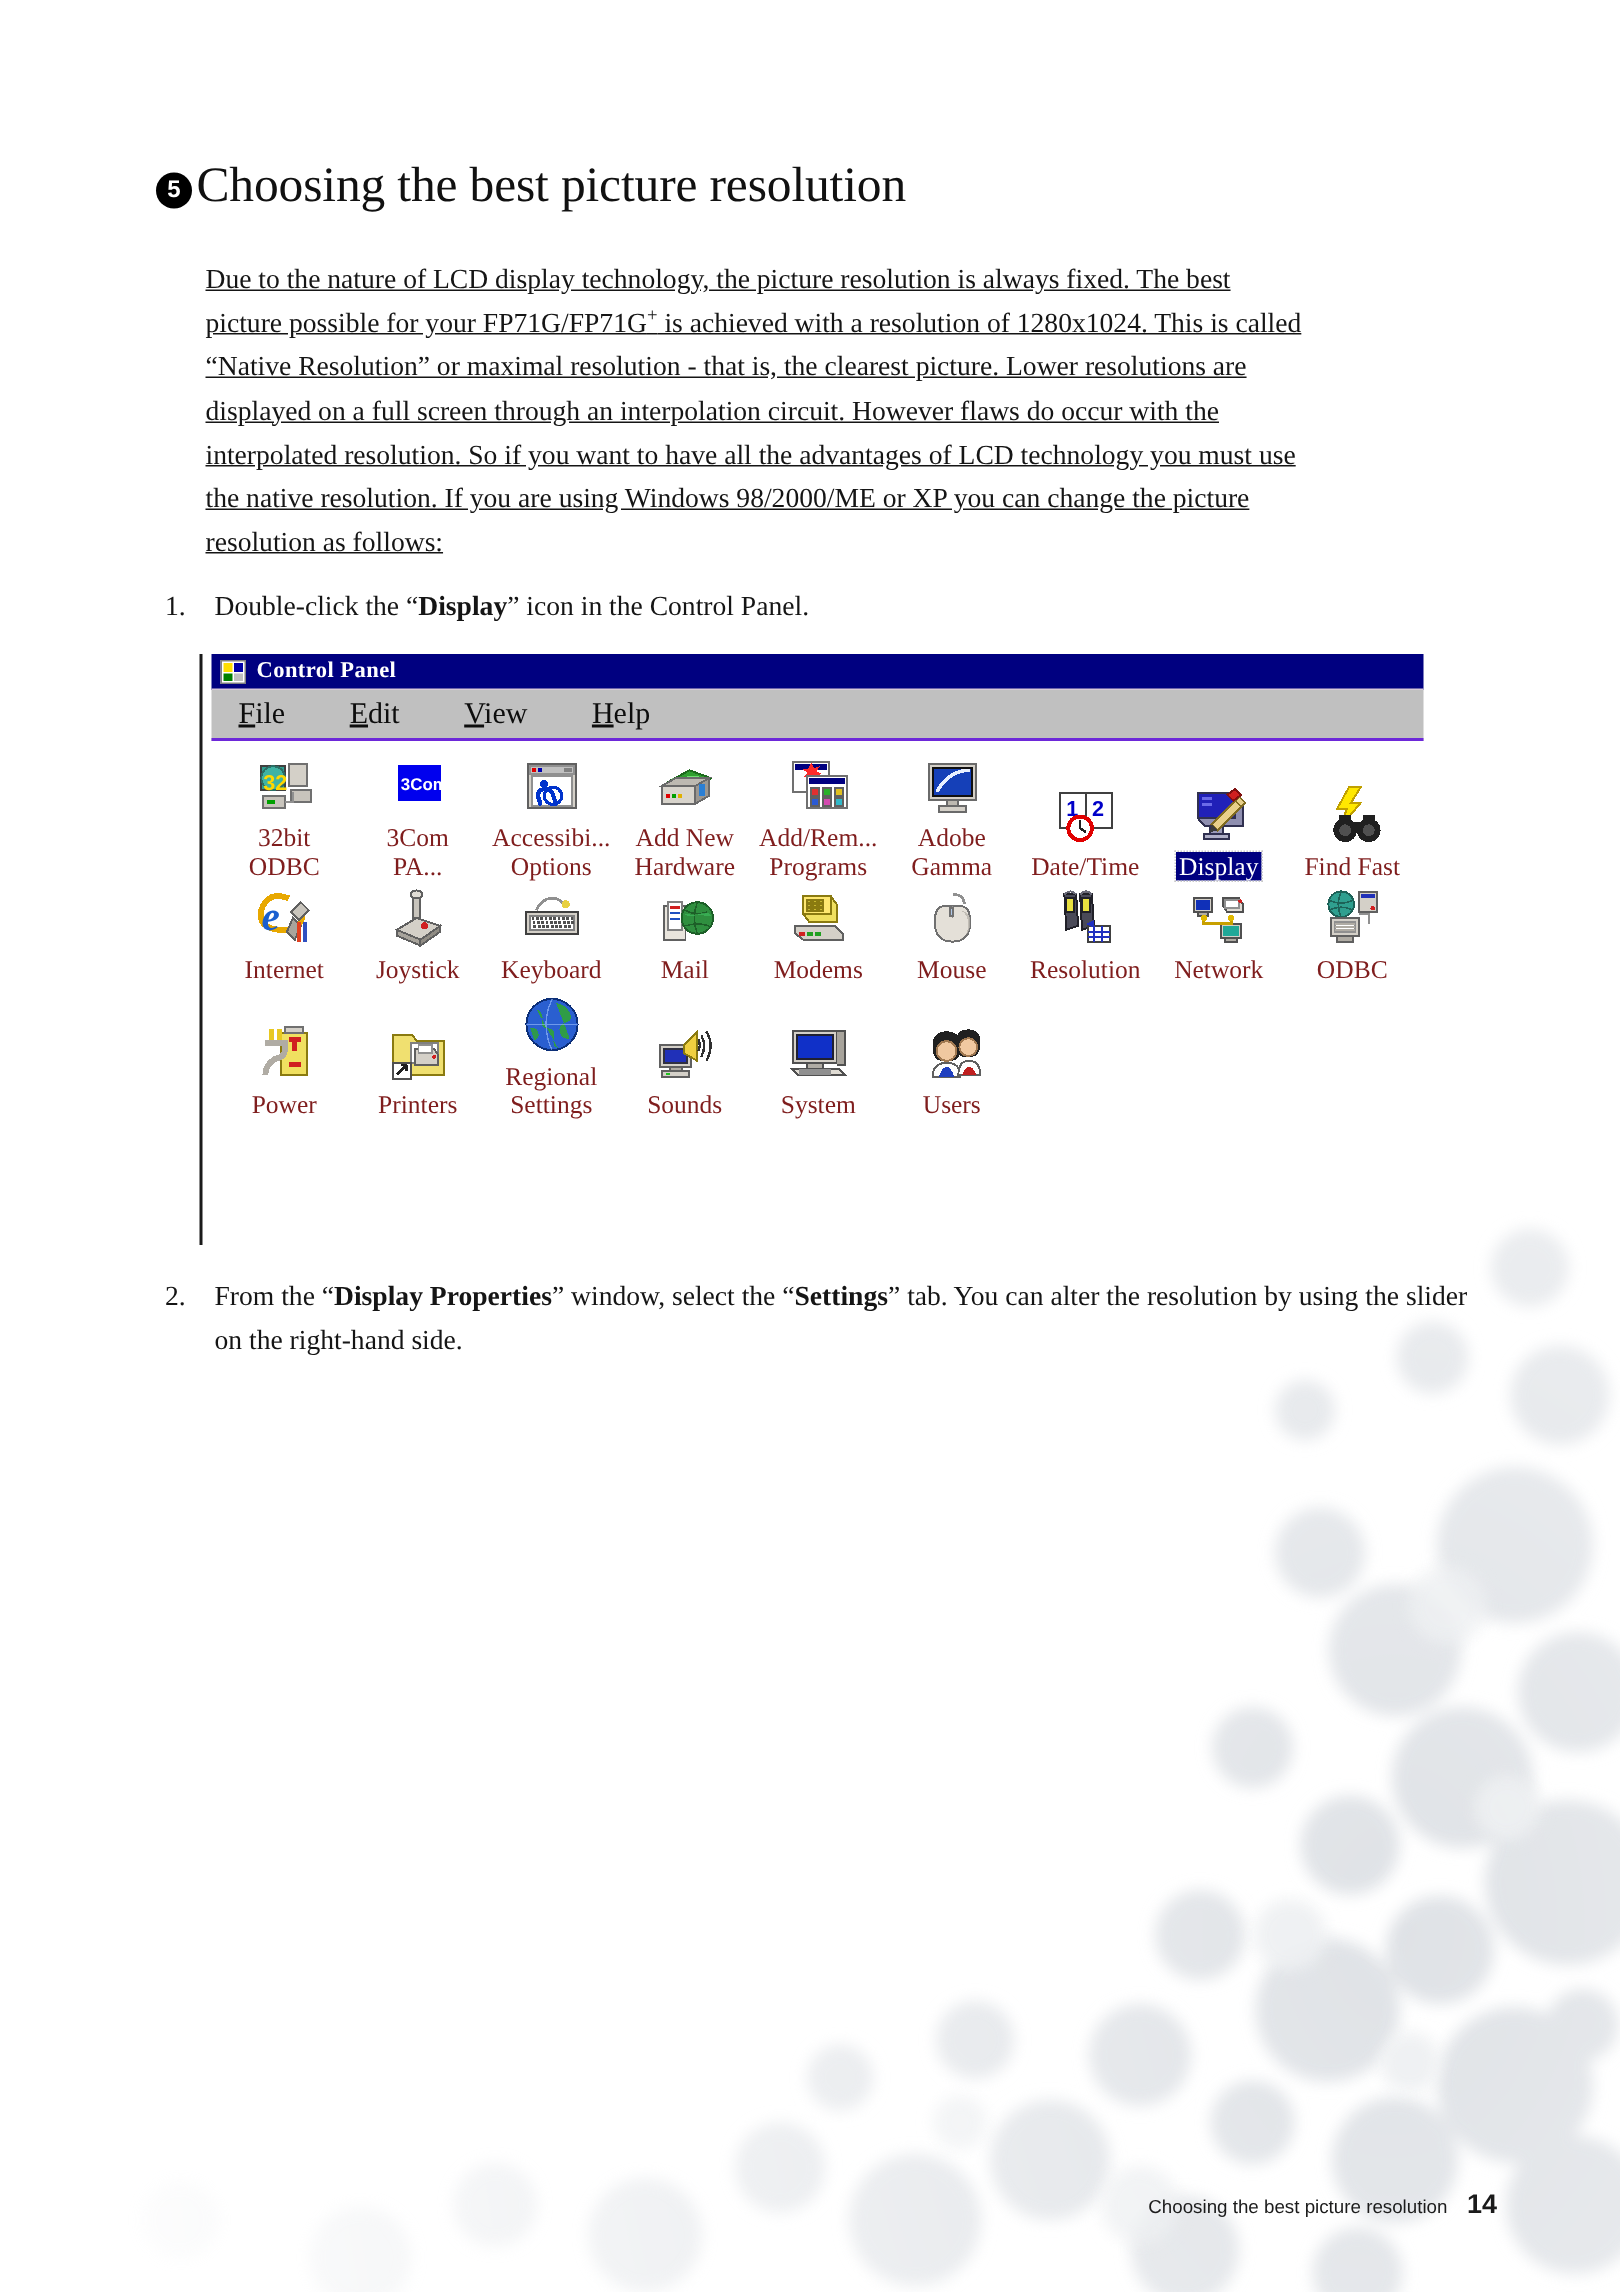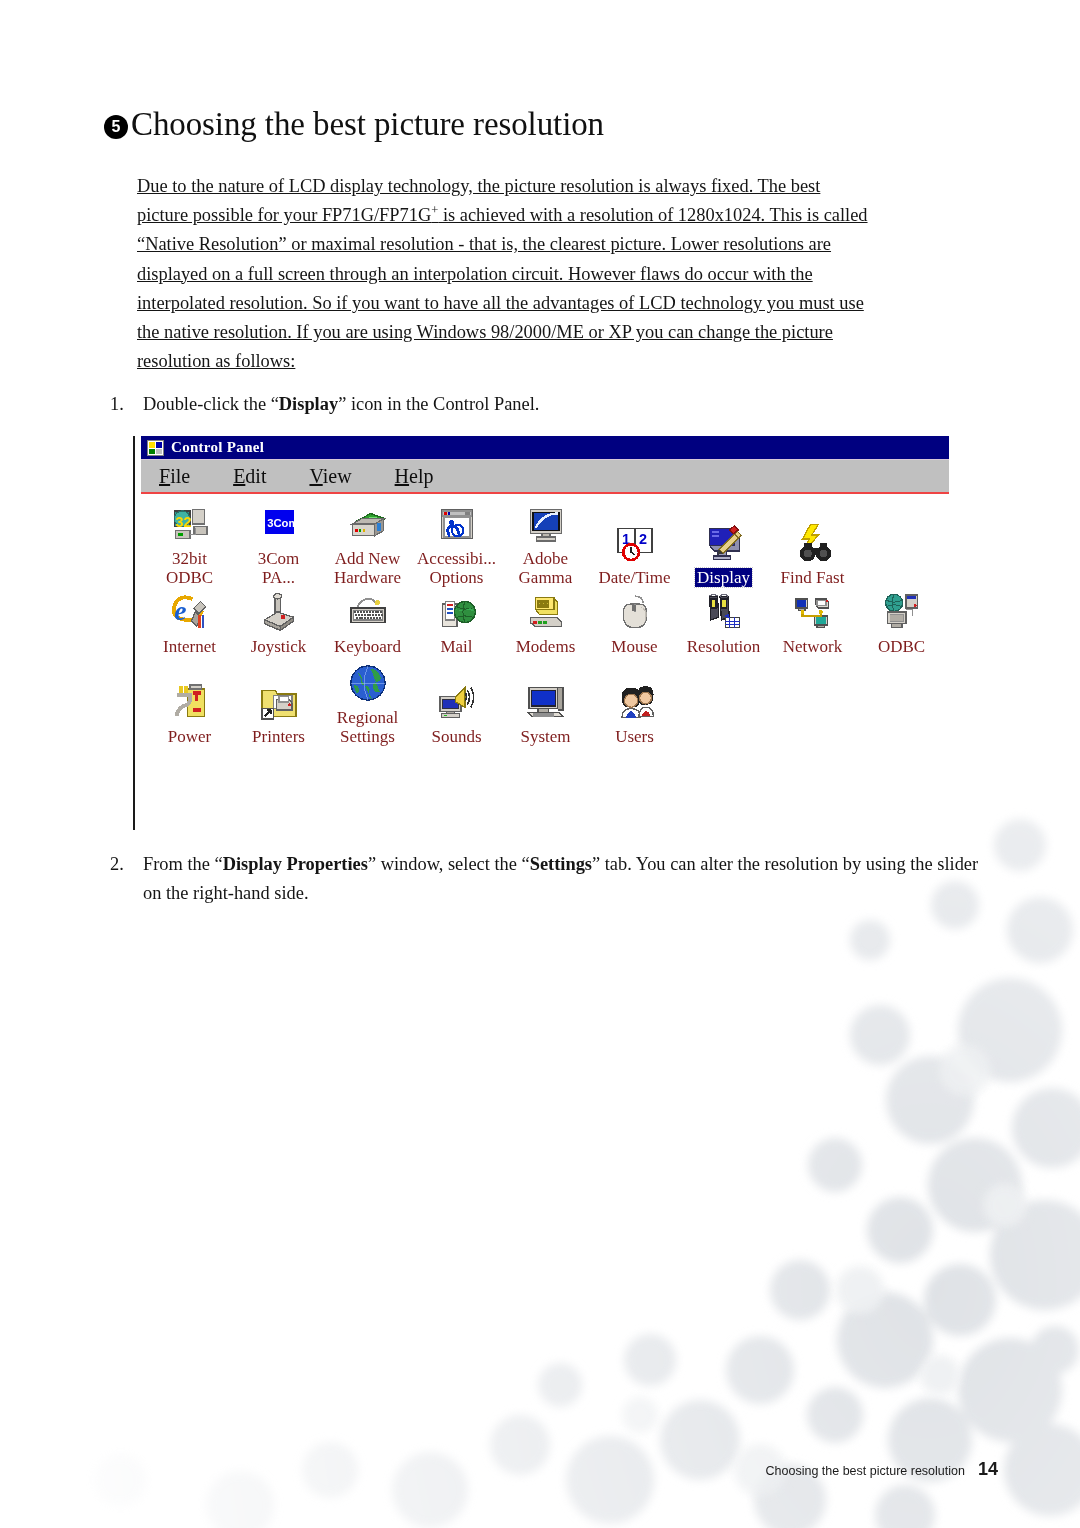--- a/index.html
+++ b/index.html
@@ -98,21 +98,21 @@
   .cp-titlebar-icon .k4{position:absolute;left:8px;top:8px;width:6px;height:5px;background:#c0c0c0;}
   .cp-title-text{
     color:#ffffff;font-family:"Liberation Serif", serif;
     font-weight:bold;font-size:15px;letter-spacing:0.3px;
   }
   .cp-menubar{
     height:34px;background:#c0c0c0;
     display:flex;align-items:center;
     padding-left:18px;
     box-sizing:border-box;
-    border-bottom:2px solid #ef4444;
+    border-bottom:2px solid #6d28d9;
   }
   .cp-menu-item{
     font-family:"Liberation Serif", serif;
     font-size:20px;color:#0d0d0d;
     margin-right:43px;cursor:default;
   }
   .cp-menu-item u{text-decoration:underline;}
   .cp-client{
     position:relative;
     height:334px;background:#ffffff;
@@ -277,48 +277,65 @@
             <div class="cp-cell">
               <div class="cp-icon"><svg viewBox="0 0 32 32" width="44" height="42" xmlns="http://www.w3.org/2000/svg" shape-rendering="crispEdges">
                   <rect x="6" y="6" width="21" height="17" fill="#0000ee" stroke="#0000ee" stroke-width="1"></rect>
                   <text x="7" y="18" font-size="8.6" font-family="sans-serif" font-weight="bold" fill="#ffffff">3Com</text>
                 </svg></div>
               <span class="cp-label">3Com
 PA...</span>
             </div>
             <div class="cp-cell">
               <div class="cp-icon"><svg viewBox="0 0 32 32" width="44" height="42" xmlns="http://www.w3.org/2000/svg" shape-rendering="crispEdges">
+                  <rect x="4" y="5" width="24" height="22" fill="#d4d0c8" stroke="#606060" stroke-width="1"></rect>
+                  <rect x="5" y="6" width="22" height="4" fill="#c0c0c0" stroke="#909090" stroke-width="1"></rect>
+                  <rect x="6" y="7" width="2" height="2" fill="#e00000"></rect>
+                  <rect x="9" y="7" width="2" height="2" fill="#0000b0"></rect>
+                  <rect x="22" y="7" width="4" height="2" fill="#808080"></rect>
+                  <rect x="6" y="11" width="20" height="15" fill="#ffffff" stroke="#909090" stroke-width="1"></rect>
+                  <circle cx="12" cy="15" r="2" fill="#0033cc"></circle>
+                  <path d="M12 17.5 q4 0 4.5 3 l1.5 4.5 M12 17.5 q-3.5 .5 -3 4 l1 3.5" stroke="#0033cc" stroke-width="2.2" fill="none" stroke-linecap="round"></path>
+                  <circle cx="16.5" cy="21" r="4.4" fill="none" stroke="#0033cc" stroke-width="1.6"></circle>
+                </svg></div>
+              <span class="cp-label">Accessibi...
+Options</span>
+            </div>
+            <div class="cp-cell">
+              <div class="cp-icon"><svg viewBox="0 0 32 32" width="44" height="42" xmlns="http://www.w3.org/2000/svg" shape-rendering="crispEdges">
                   <path d="M7 14 L18 8 L29 12 L18 18 Z" fill="#2fa02f" stroke="#1d6b1d"></path>
                   <rect x="9" y="12" width="6" height="3" fill="#70e070"></rect>
                   <rect x="17" y="11" width="6" height="3" fill="#70e070"></rect>
                   <rect x="4" y="16" width="17" height="9" fill="#d8d4cc" stroke="#6a6a6a" stroke-width="1"></rect>
                   <path d="M4 16 L11 12 L28 12 L21 16 Z" fill="#bdb9b1" stroke="#6a6a6a"></path>
                   <path d="M21 16 L28 12 L28 21 L21 25 Z" fill="#9b9791" stroke="#6a6a6a"></path>
                   <rect x="6" y="20" width="2" height="2" fill="#e00000"></rect>
                   <rect x="9" y="20" width="2" height="2" fill="#00a000"></rect>
                   <rect x="12" y="20" width="2" height="2" fill="#e0b000"></rect>
                   <rect x="23" y="15" width="3" height="6" fill="#2b7fd4"></rect>
                 </svg></div>
               <span class="cp-label">Add New
 Hardware</span>
             </div>
             <div class="cp-cell">
               <div class="cp-icon"><svg viewBox="0 0 32 32" width="44" height="42" xmlns="http://www.w3.org/2000/svg" shape-rendering="crispEdges">
-                  <rect x="4" y="5" width="24" height="22" fill="#d4d0c8" stroke="#606060" stroke-width="1"></rect>
-                  <rect x="5" y="6" width="22" height="4" fill="#c0c0c0" stroke="#909090" stroke-width="1"></rect>
-                  <rect x="6" y="7" width="2" height="2" fill="#e00000"></rect>
-                  <rect x="9" y="7" width="2" height="2" fill="#0000b0"></rect>
-                  <rect x="22" y="7" width="4" height="2" fill="#808080"></rect>
-                  <rect x="6" y="11" width="20" height="15" fill="#ffffff" stroke="#909090" stroke-width="1"></rect>
-                  <circle cx="12" cy="15" r="2" fill="#0033cc"></circle>
-                  <path d="M12 17.5 q4 0 4.5 3 l1.5 4.5 M12 17.5 q-3.5 .5 -3 4 l1 3.5" stroke="#0033cc" stroke-width="2.2" fill="none" stroke-linecap="round"></path>
-                  <circle cx="16.5" cy="21" r="4.4" fill="none" stroke="#0033cc" stroke-width="1.6"></circle>
-                </svg></div>
-              <span class="cp-label">Accessibi...
-Options</span>
+                  <rect x="3" y="4" width="18" height="15" fill="#ffffff" stroke="#707070" stroke-width="1"></rect>
+                  <rect x="4" y="5" width="16" height="3" fill="#000080"></rect>
+                  <path d="M12 4 l1.5 3 3-1 -1.8 2.6 2.8 1.4 -3 .6 .8 3 -2.5-2 -2 2.4 .2-3 -3 .4 2.2-2.2 -2.6-1.6 3 -.4 Z" fill="#ff2a2a"></path>
+                  <rect x="10" y="11" width="20" height="16" fill="#ffffff" stroke="#707070" stroke-width="1"></rect>
+                  <rect x="11" y="12" width="18" height="3" fill="#000080"></rect>
+                  <rect x="12" y="17" width="4" height="4" fill="#e03030" stroke="#606060" stroke-width="1"></rect>
+                  <rect x="18" y="17" width="4" height="4" fill="#2bb02b" stroke="#606060" stroke-width="1"></rect>
+                  <rect x="24" y="17" width="4" height="4" fill="#e0c020" stroke="#606060" stroke-width="1"></rect>
+                  <rect x="12" y="22" width="4" height="4" fill="#2b5ad4" stroke="#606060" stroke-width="1"></rect>
+                  <rect x="18" y="22" width="4" height="4" fill="#d44ab0" stroke="#606060" stroke-width="1"></rect>
+                  <rect x="24" y="22" width="4" height="4" fill="#30b8c8" stroke="#606060" stroke-width="1"></rect>
+                </svg></div>
+              <span class="cp-label">Add/Rem...
+Programs</span>
             </div>
             <div class="cp-cell">
               <div class="cp-icon"><svg viewBox="0 0 32 32" width="44" height="42" xmlns="http://www.w3.org/2000/svg" shape-rendering="crispEdges">
                   <rect x="4" y="5" width="24" height="18" fill="#d4d0c8" stroke="#6a6a6a" stroke-width="1"></rect>
                   <rect x="6" y="7" width="20" height="14" fill="#1540b8" stroke="#101010" stroke-width="1"></rect>
                   <path d="M8 19 q6 -11 17 -11" stroke="#e8f0ff" stroke-width="1.8" fill="none"></path>
                   <rect x="13" y="23" width="6" height="3" fill="#bdb9b1" stroke="#6a6a6a" stroke-width="1"></rect>
                   <rect x="9" y="26" width="14" height="3" fill="#d4d0c8" stroke="#6a6a6a" stroke-width="1"></rect>
                 </svg></div>
               <span class="cp-label">Adobe

